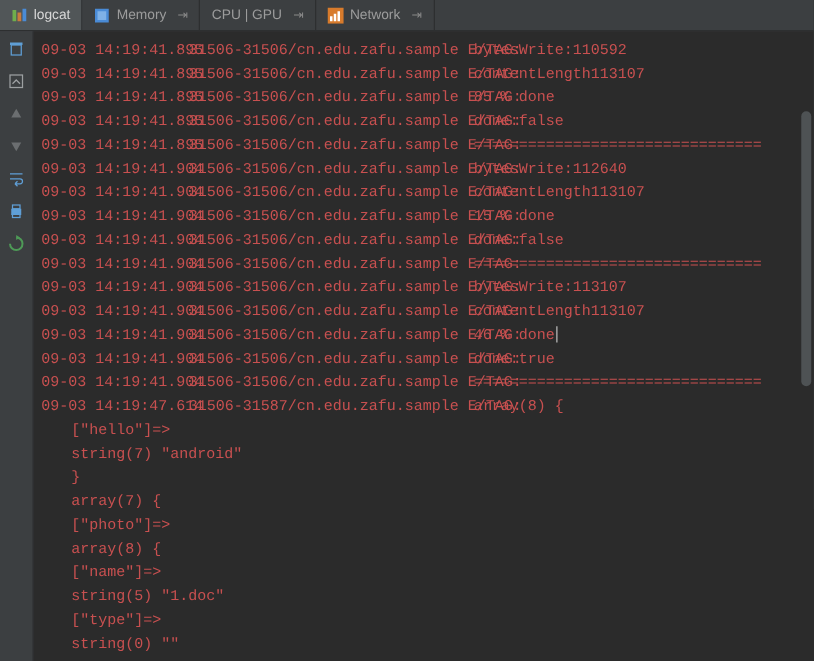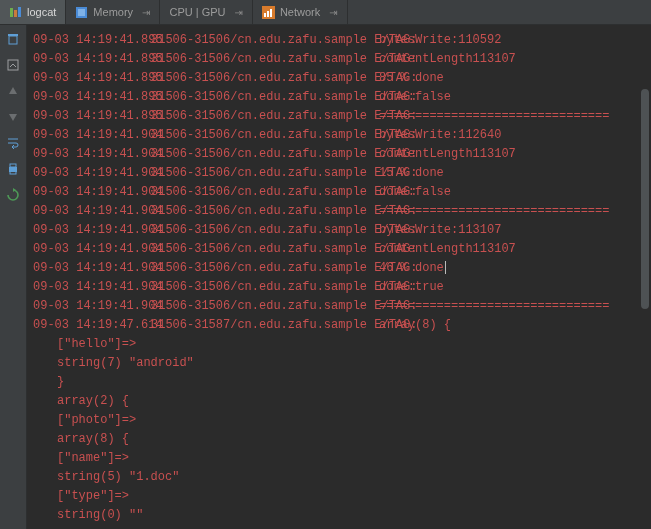--- a/index.html
+++ b/index.html
@@ -229,21 +229,21 @@
         <div class="logline"><span class="ts">09-03 14:19:41.904</span><span class="pid">31506-31506/cn.edu.zafu.sample E/TAG:</span><span class="msg">================================</span></div>
         <div class="logline"><span class="ts">09-03 14:19:41.904</span><span class="pid">31506-31506/cn.edu.zafu.sample E/TAG:</span><span class="msg">bytesWrite:113107</span></div>
         <div class="logline"><span class="ts">09-03 14:19:41.904</span><span class="pid">31506-31506/cn.edu.zafu.sample E/TAG:</span><span class="msg">contentLength113107</span></div>
         <div class="logline"><span class="ts">09-03 14:19:41.904</span><span class="pid">31506-31506/cn.edu.zafu.sample E/TAG:</span><span class="msg">46 % done</span><span class="cursor"></span></div>
         <div class="logline"><span class="ts">09-03 14:19:41.904</span><span class="pid">31506-31506/cn.edu.zafu.sample E/TAG:</span><span class="msg">done:true</span></div>
         <div class="logline"><span class="ts">09-03 14:19:41.904</span><span class="pid">31506-31506/cn.edu.zafu.sample E/TAG:</span><span class="msg">================================</span></div>
         <div class="logline"><span class="ts">09-03 14:19:47.614</span><span class="pid">31506-31587/cn.edu.zafu.sample E/TAG:</span><span class="msg">array(8) {</span></div>
         <div class="dumpline"><span>["hello"]=&gt;</span></div>
         <div class="dumpline"><span>string(7) "android"</span></div>
         <div class="dumpline"><span>}</span></div>
-        <div class="dumpline"><span>array(2) {</span></div>
+        <div class="dumpline"><span>array(7) {</span></div>
         <div class="dumpline"><span>["photo"]=&gt;</span></div>
         <div class="dumpline"><span>array(8) {</span></div>
         <div class="dumpline"><span>["name"]=&gt;</span></div>
         <div class="dumpline"><span>string(5) "1.doc"</span></div>
         <div class="dumpline"><span>["type"]=&gt;</span></div>
         <div class="dumpline"><span>string(0) ""</span></div>
         <div class="scrollbar-v">
         <div class="thumb"></div>
       </div>
     </div>

